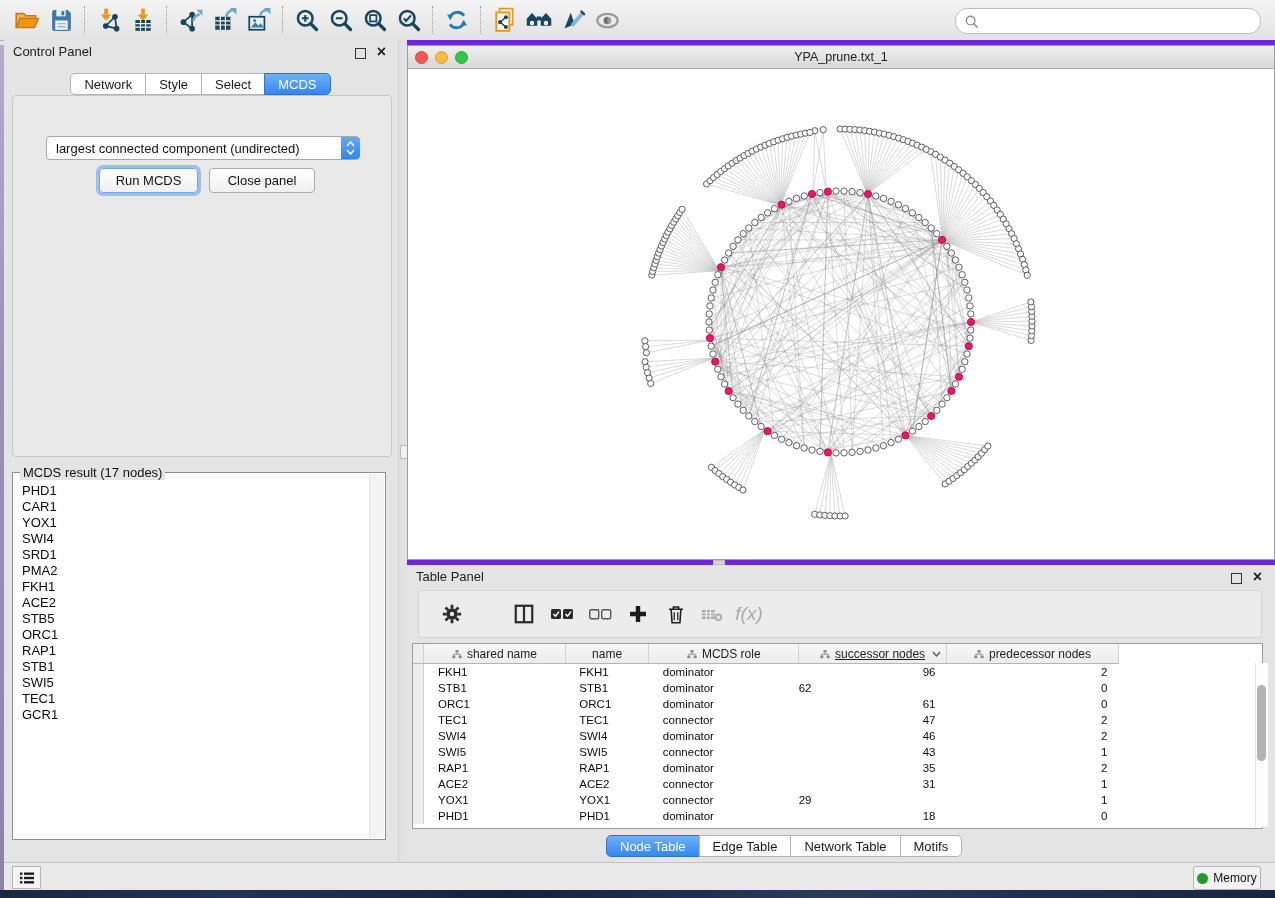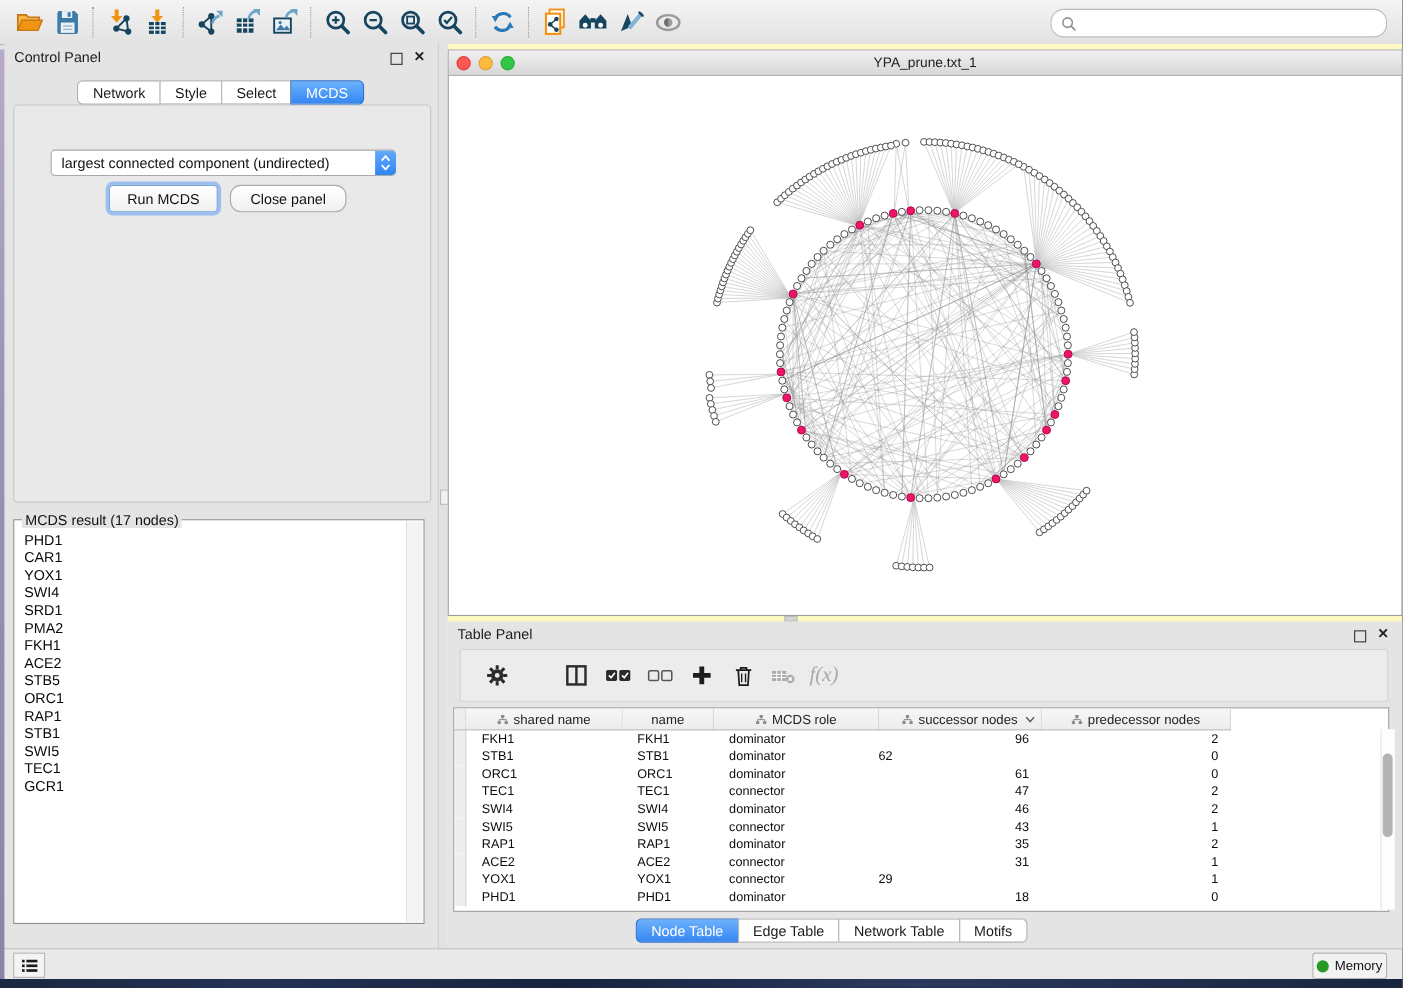--- a/index.html
+++ b/index.html
@@ -48,68 +48,68 @@
     border:1px solid #a9a9a9;border-radius:4px;display:flex;align-items:center;}
   .dropdown .val{flex:1;font-size:13px;color:#111;padding-left:9px;white-space:nowrap;overflow:hidden;}
   .dropdown .step{width:19px;height:22px;margin:-1px -1px -1px 0;border-radius:0 4px 4px 0;
     background:linear-gradient(180deg,#64a9fc,#2f86f4);display:flex;flex-direction:column;
     align-items:center;justify-content:center;gap:2px;}
   .btn-row{position:absolute;left:0;top:72px;width:100%;height:24px;}
   .mbtn{position:absolute;height:23px;background:linear-gradient(180deg,#ffffff,#f0f0f0);
     border:1px solid #ababab;border-radius:4px;font-size:13px;color:#111;
     display:flex;align-items:center;justify-content:center;font-family:"Liberation Sans",sans-serif;}
   .mbtn.run{left:86px;width:97px;box-shadow:0 0 0 3px rgba(92,156,245,.55);border-color:#79a8dd;}
-  .mbtn.closep{left:196px;width:104px;border-radius:10px;}
+  .mbtn.closep{left:196px;width:104px;}
 
   .result-box{position:absolute;left:8px;top:432px;width:372px;height:366px;background:#fff;
     border:1px solid #8f8f8f;}
   .result-legend{position:absolute;left:7px;top:-8px;background:#e4e4e4;padding:0 3px;
     font-size:13px;color:#111;}
   .result-list{position:absolute;left:0;top:4px;bottom:2px;right:16px;overflow:hidden;padding:6px 0 0 9px;}
   .result-list div{font-size:13px;line-height:16px;color:#090909;}
   .result-scroll{position:absolute;right:1px;top:1px;width:14px;bottom:1px;background:#f4f4f4;border-left:1px solid #e0e0e0;}
 
   
-  .rightarea{position:absolute;left:407px;top:0;width:868px;height:822px;background:#fef9c3;}
+  .rightarea{position:absolute;left:407px;top:0;width:868px;height:822px;background:#6d28d9;}
   .netwin{position:absolute;left:0;top:5px;width:868px;height:515px;background:#fff;border:1px solid #9d9d9d;box-sizing:border-box;}
   .net-titlebar{position:absolute;left:0;top:0;width:100%;height:23px;
     background:linear-gradient(180deg,#f0f0f0,#d7d7d7);border-bottom:1px solid #a9a9a9;box-sizing:border-box;}
   .tl{position:absolute;top:5px;width:13px;height:13px;border-radius:50%;}
   .tl.red{left:7px;background:#fc5753;border:1px solid #df3e39;box-sizing:border-box;}
   .tl.yel{left:27px;background:#fdbc40;border:1px solid #de9f34;box-sizing:border-box;}
   .tl.grn{left:47px;background:#33c748;border:1px solid #27aa35;box-sizing:border-box;}
   .net-title{position:absolute;left:0;top:4px;width:100%;text-align:center;font-size:12.5px;color:#222;}
   #graph-svg{position:absolute;left:0;top:23px;}
 
   .hsplit{position:absolute;left:0;top:520px;width:868px;height:5px;}
   .hhandle{position:absolute;left:306px;top:0;width:12px;height:5px;background:#d5d5d5;border:1px solid #bdbdbd;box-sizing:border-box;}
 
   
   .tpanel{position:absolute;left:0;top:525px;width:868px;height:297px;background:#e4e4e4;}
   .tpanel .wicon-float{right:33px;} .tpanel .wicon-close{right:13px;}
   .ttoolbar{position:absolute;left:11px;top:25px;width:844px;height:48px;background:#ececec;
     border:1px solid #d4d4d4;border-radius:3px;display:flex;align-items:center;box-sizing:border-box;}
   .ttb{height:34px;display:flex;align-items:center;justify-content:center;flex:0 0 auto;}
-  .fx{font-family:Liberation Serif, serif;font-style:italic;font-size:19px;color:#a9a9a9;}
+  .fx{font-family:Liberation Sans, sans-serif;font-style:italic;font-size:19px;color:#a9a9a9;}
 
   .ntable-wrap{position:absolute;left:5px;top:78px;width:851px;height:186px;background:#fff;
     border:1px solid #9d9d9d;box-sizing:border-box;overflow:hidden;}
   table.nt{border-collapse:collapse;table-layout:fixed;width:706px;}
   table.nt th{height:19px;background:linear-gradient(180deg,#f7f7f7,#ececec);
     border-right:1px solid #d2d2d2;border-bottom:1px solid #b5b5b5;
     font-weight:normal;font-size:12px;color:#222;text-align:center;position:relative;padding:0;white-space:nowrap;}
   table.nt th .tree{vertical-align:-1px;margin-right:5px;}
   table.nt th .sort{position:absolute;right:5px;top:7px;}
   table.nt th.gut,table.nt td.gut{width:10px;background:#ededed;border-right:1px solid #cfcfcf;}
   table.nt td{height:16px;font-size:11.5px;color:#0c0c0c;padding:0 0 0 14px;white-space:nowrap;overflow:hidden;}
   table.nt td.num{padding:0 11px 0 0;}
   .vscroll{position:absolute;right:7px;top:98px;width:12px;height:164px;background:#fdfdfd;border-left:1px solid #e4e4e4;}
   .vthumb{position:absolute;left:1px;top:22px;width:9px;height:76px;background:#b3b3b3;border-radius:5px;}
 
-  .ttabs{position:absolute;left:172px;top:270px;display:flex;justify-content:center;}
+  .ttabs{position:absolute;left:200px;top:270px;display:flex;justify-content:center;}
 
   
   .statusbar{position:absolute;left:0;top:862px;width:1275px;height:28px;background:#e9e9e9;
     border-top:1px solid #c2c2c2;box-sizing:border-box;}
   .listbtn{position:absolute;left:12px;top:3px;width:27px;height:21px;background:#f4f4f4;
     border:1px solid #b5b5b5;display:flex;align-items:center;justify-content:center;}
   .membtn{position:absolute;right:14px;top:3px;width:66px;height:22px;background:#f2f2f2;
     border:1px solid #b5b5b5;border-radius:3px;display:flex;align-items:center;justify-content:center;
     gap:5px;font-size:12px;color:#111;}
   .memdot{width:11px;height:11px;border-radius:50%;background:#259b25;}
@@ -1052,21 +1052,21 @@
                         <rect x="0.3" y="5.6" width="3" height="2.6" fill="#8a8a8a"></rect>
                         <rect x="6.7" y="5.6" width="3" height="2.6" fill="#8a8a8a"></rect>
                       </svg><span class="hl">shared name</span></th>
                     <th style="width: 82px;"><span class="hl">name</span></th>
                     <th style="width: 148px;"><svg class="tree" width="10" height="9" viewBox="0 0 10 9">
                         <rect x="3.5" y="0" width="3" height="2.6" fill="#8a8a8a"></rect>
                         <path d="M5 2.6 V4.2 M1.8 4.2 H8.2 M1.8 4.2 V5.6 M8.2 4.2 V5.6" stroke="#8a8a8a" stroke-width="0.9" fill="none"></path>
                         <rect x="0.3" y="5.6" width="3" height="2.6" fill="#8a8a8a"></rect>
                         <rect x="6.7" y="5.6" width="3" height="2.6" fill="#8a8a8a"></rect>
                       </svg><span class="hl">MCDS role</span></th>
-                    <th style="width: 146px;"><svg class="tree" width="10" height="9" viewBox="0 0 10 9">
+                    <th style="width: 146px; text-decoration: underline;"><svg class="tree" width="10" height="9" viewBox="0 0 10 9">
                         <rect x="3.5" y="0" width="3" height="2.6" fill="#8a8a8a"></rect>
                         <path d="M5 2.6 V4.2 M1.8 4.2 H8.2 M1.8 4.2 V5.6 M8.2 4.2 V5.6" stroke="#8a8a8a" stroke-width="0.9" fill="none"></path>
                         <rect x="0.3" y="5.6" width="3" height="2.6" fill="#8a8a8a"></rect>
                         <rect x="6.7" y="5.6" width="3" height="2.6" fill="#8a8a8a"></rect>
                       </svg><span class="hl">successor nodes</span><svg class="sort" width="9" height="6" viewBox="0 0 9 6">
                         <path d="M1 1 L4.5 5 L8 1" fill="none" stroke="#555" stroke-width="1.3"></path>
                       </svg></th>
                     <th style="width: 170px;"><svg class="tree" width="10" height="9" viewBox="0 0 10 9">
                         <rect x="3.5" y="0" width="3" height="2.6" fill="#8a8a8a"></rect>
                         <path d="M5 2.6 V4.2 M1.8 4.2 H8.2 M1.8 4.2 V5.6 M8.2 4.2 V5.6" stroke="#8a8a8a" stroke-width="0.9" fill="none"></path>

